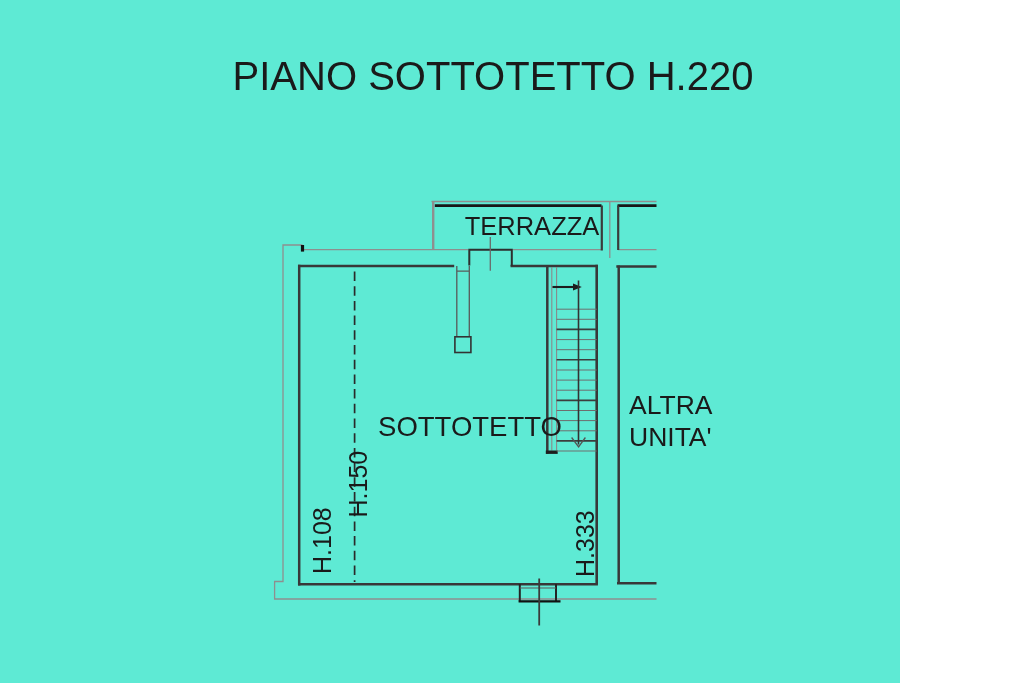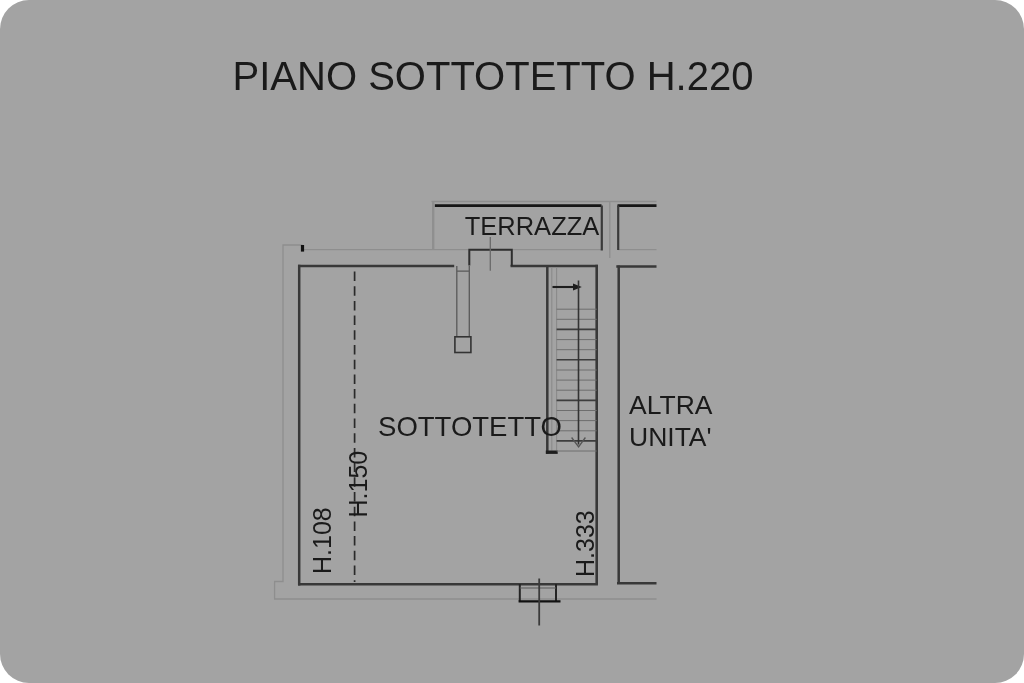--- a/index.html
+++ b/index.html
@@ -1,17 +1,17 @@
 <!DOCTYPE html>
 <html><head>
 <meta charset="utf-8">
 <style>
   html,body{margin:0;padding:0;background:#ffffff;}
-  .page{position:relative;width:1024px;height:683px;background:#a3a3a3;overflow:hidden;
-        font-family:"Liberation Sans", sans-serif;border-radius:29px;}
+  .page{position:relative;width:900px;height:683px;background:#5eead4;overflow:hidden;
+        font-family:"Liberation Sans", sans-serif;}
   svg{position:absolute;left:0;top:0;}
   text{font-family:"Liberation Sans", sans-serif;fill:#1a1a1a;}
 </style>
 </head>
 <body>
 <div class="page">
 <svg width="1024" height="683" viewBox="0 0 1024 683">
 
 <text x="493" y="90" font-size="40" text-anchor="middle" fill="#131313">PIANO SOTTOTETTO H.220</text>
 

